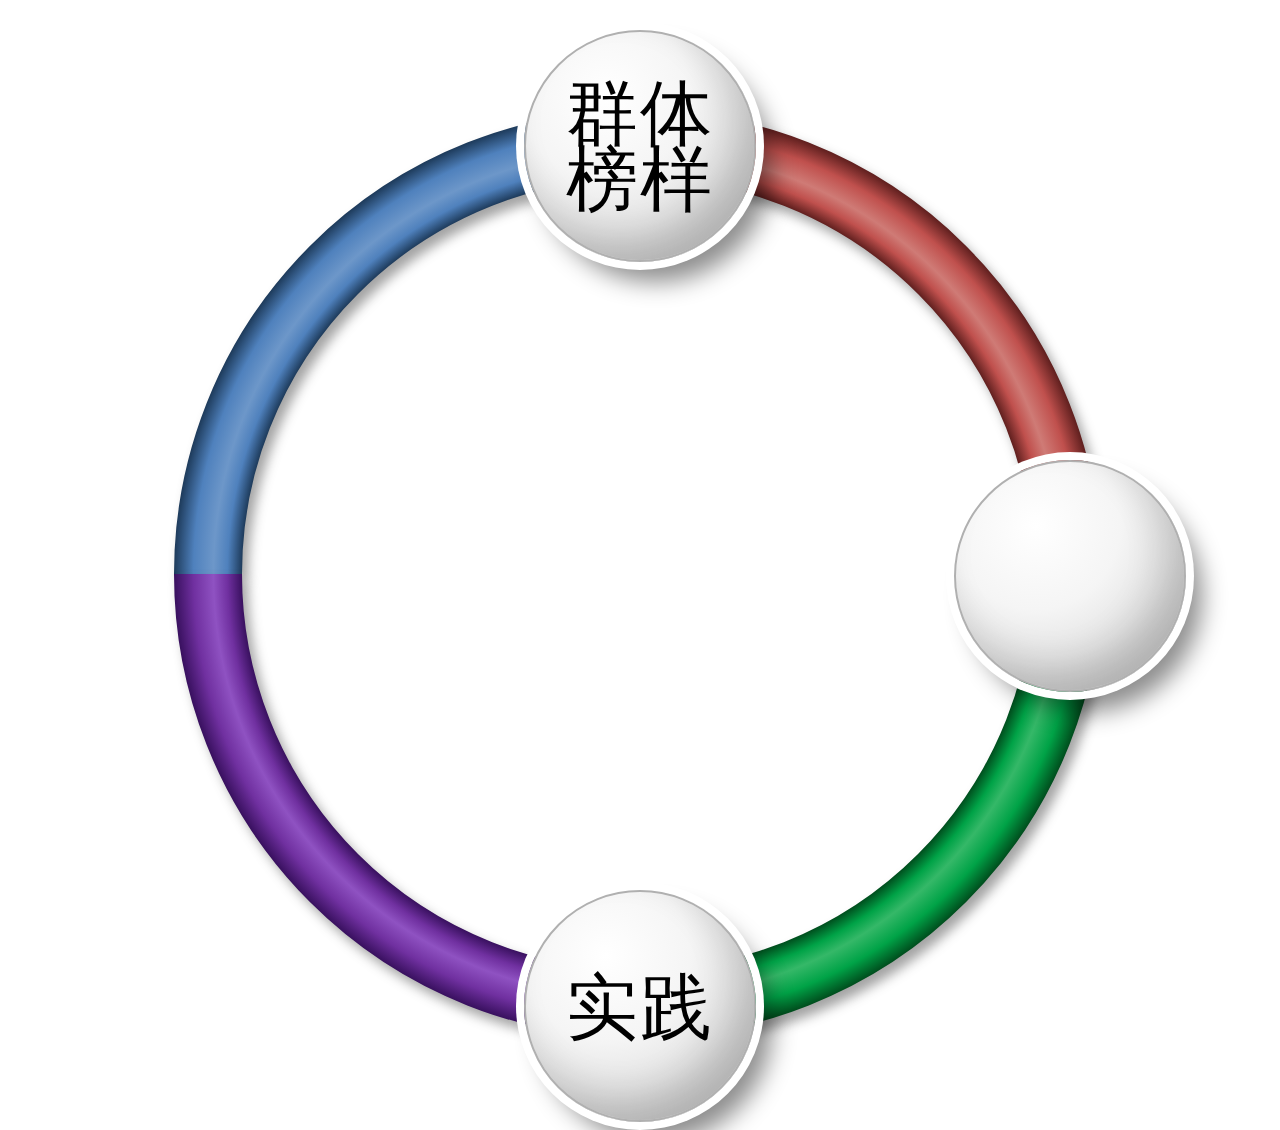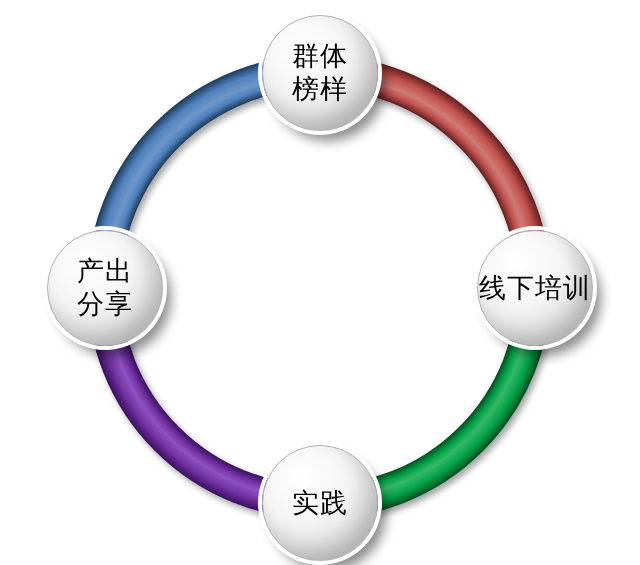--- a/index.html
+++ b/index.html
@@ -41,21 +41,21 @@
     display: flex;
     align-items: center;
     justify-content: center;
     text-align: center;
   }
   .node-top    { left: 262px; top: 15px;  }
   .node-right  { left: 477px; top: 230px; }
   .node-bottom { left: 262px; top: 445px; }
   .node-left   { left: 47px;  top: 230px; }
   .node-label {
-    font-size: 27px;
+    font-size: 36px;
     line-height: 33px;
     font-weight: 500;
     color: #000000;
     white-space: nowrap;
     letter-spacing: 1px;
   }
   .node-label .ln { display: block; }
 </style>
 </head>
 <body>
@@ -101,30 +101,23 @@
 
   <div class="node node-top">
     <div class="node-label">
       <span class="ln">群体</span>
       <span class="ln">榜样</span>
     </div>
   </div>
 
   <div class="node node-right">
     <div class="node-label">
-      <span class="ln">线下培训</span>
     </div>
   </div>
 
   <div class="node node-bottom">
     <div class="node-label">
       <span class="ln">实践</span>
     </div>
   </div>
 
-  <div class="node node-left">
-    <div class="node-label">
-      <span class="ln">产出</span>
-      <span class="ln">分享</span>
-    </div>
-  </div>
 
 </div>
 
 </body></html>

